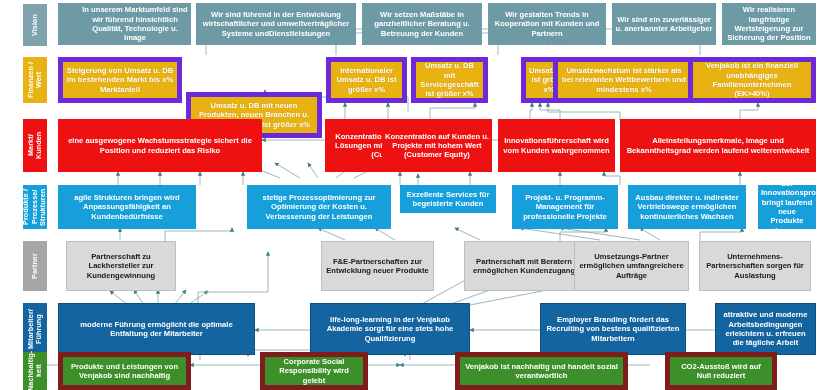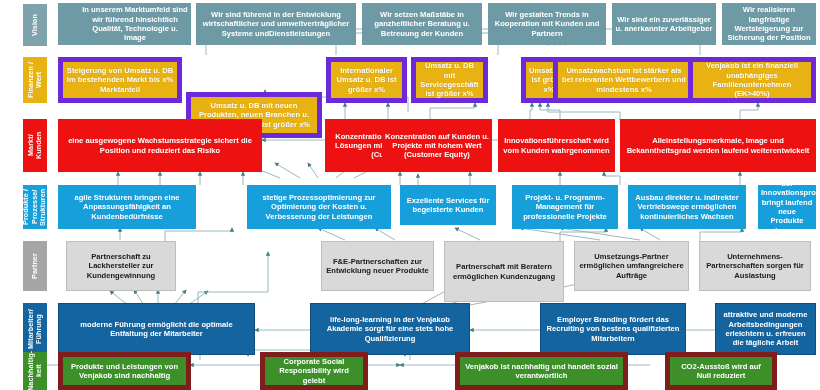--- a/index.html
+++ b/index.html
@@ -201,45 +201,45 @@
     </div>
 
   <div class="node market" style="left:498px;top:119px;width:117px;height:53px;">
       <span>Innovationsführerschaft wird vom Kunden wahrgenommen</span>
     </div>
   <div class="node market" style="left:620px;top:119px;width:196px;height:53px;">
       <span>Alleinstellungsmerkmale, Image und Bekanntheitsgrad werden laufend weiterentwickelt</span>
     </div>
 
   <div class="node products" style="left:58px;top:185px;width:138px;height:44px;">
-      <span>agile Strukturen bringen eine Anpassungsfähigkeit an Kundenbedürfnisse</span>
+      <span>agile Strukturen bringen wird Anpassungsfähigkeit an Kundenbedürfnisse</span>
     </div>
   <div class="node products" style="left:247px;top:185px;width:144px;height:44px;">
       <span>stetige Prozessoptimierung zur Optimierung der Kosten u. Verbesserung der Leistungen</span>
     </div>
-  <div class="node products" style="left:400px;top:185px;width:96px;height:40px;">
+  <div class="node products" style="left:400px;top:185px;width:96px;height:28px;">
       <span>Exzellente Services für begeisterte Kunden</span>
     </div>
   <div class="node products" style="left:512px;top:185px;width:106px;height:44px;">
       <span>Projekt- u. Programm-Management für professionelle Projekte</span>
     </div>
   <div class="node products" style="left:628px;top:185px;width:118px;height:44px;">
       <span>Ausbau direkter u. indirekter Vertriebswege ermöglichen kontinuierliches Wachsen</span>
     </div>
   <div class="node products" style="left:758px;top:185px;width:58px;height:44px;">
       <span>der Innovationsprozess bringt laufend neue Produkte hervor</span>
     </div>
 
   <div class="node partner" style="left:66px;top:241px;width:110px;height:50px;">
       <span>Partnerschaft zu Lackhersteller zur Kundengewinnung</span>
     </div>
   <div class="node partner" style="left:321px;top:241px;width:113px;height:50px;">
       <span>F&amp;E-Partnerschaften zur Entwicklung neuer Produkte</span>
     </div>
-  <div class="node partner" style="left:444px;top:241px;width:120px;height:61px;justify-content:flex-end;">
+  <div class="node partner" style="left:464px;top:241px;width:120px;height:50px;justify-content:flex-end;">
       <span>Partnerschaft mit Beratern ermöglichen Kundenzugang</span>
     </div>
   <div class="node partner" style="left:574px;top:241px;width:115px;height:50px;">
       <span>Umsetzungs-Partner ermöglichen umfangreichere Aufträge</span>
     </div>
   <div class="node partner" style="left:699px;top:241px;width:112px;height:50px;">
       <span>Unternehmens-Partnerschaften sorgen für Auslastung</span>
     </div>
 
   <div class="node people" style="left:58px;top:303px;width:197px;height:52px;">

